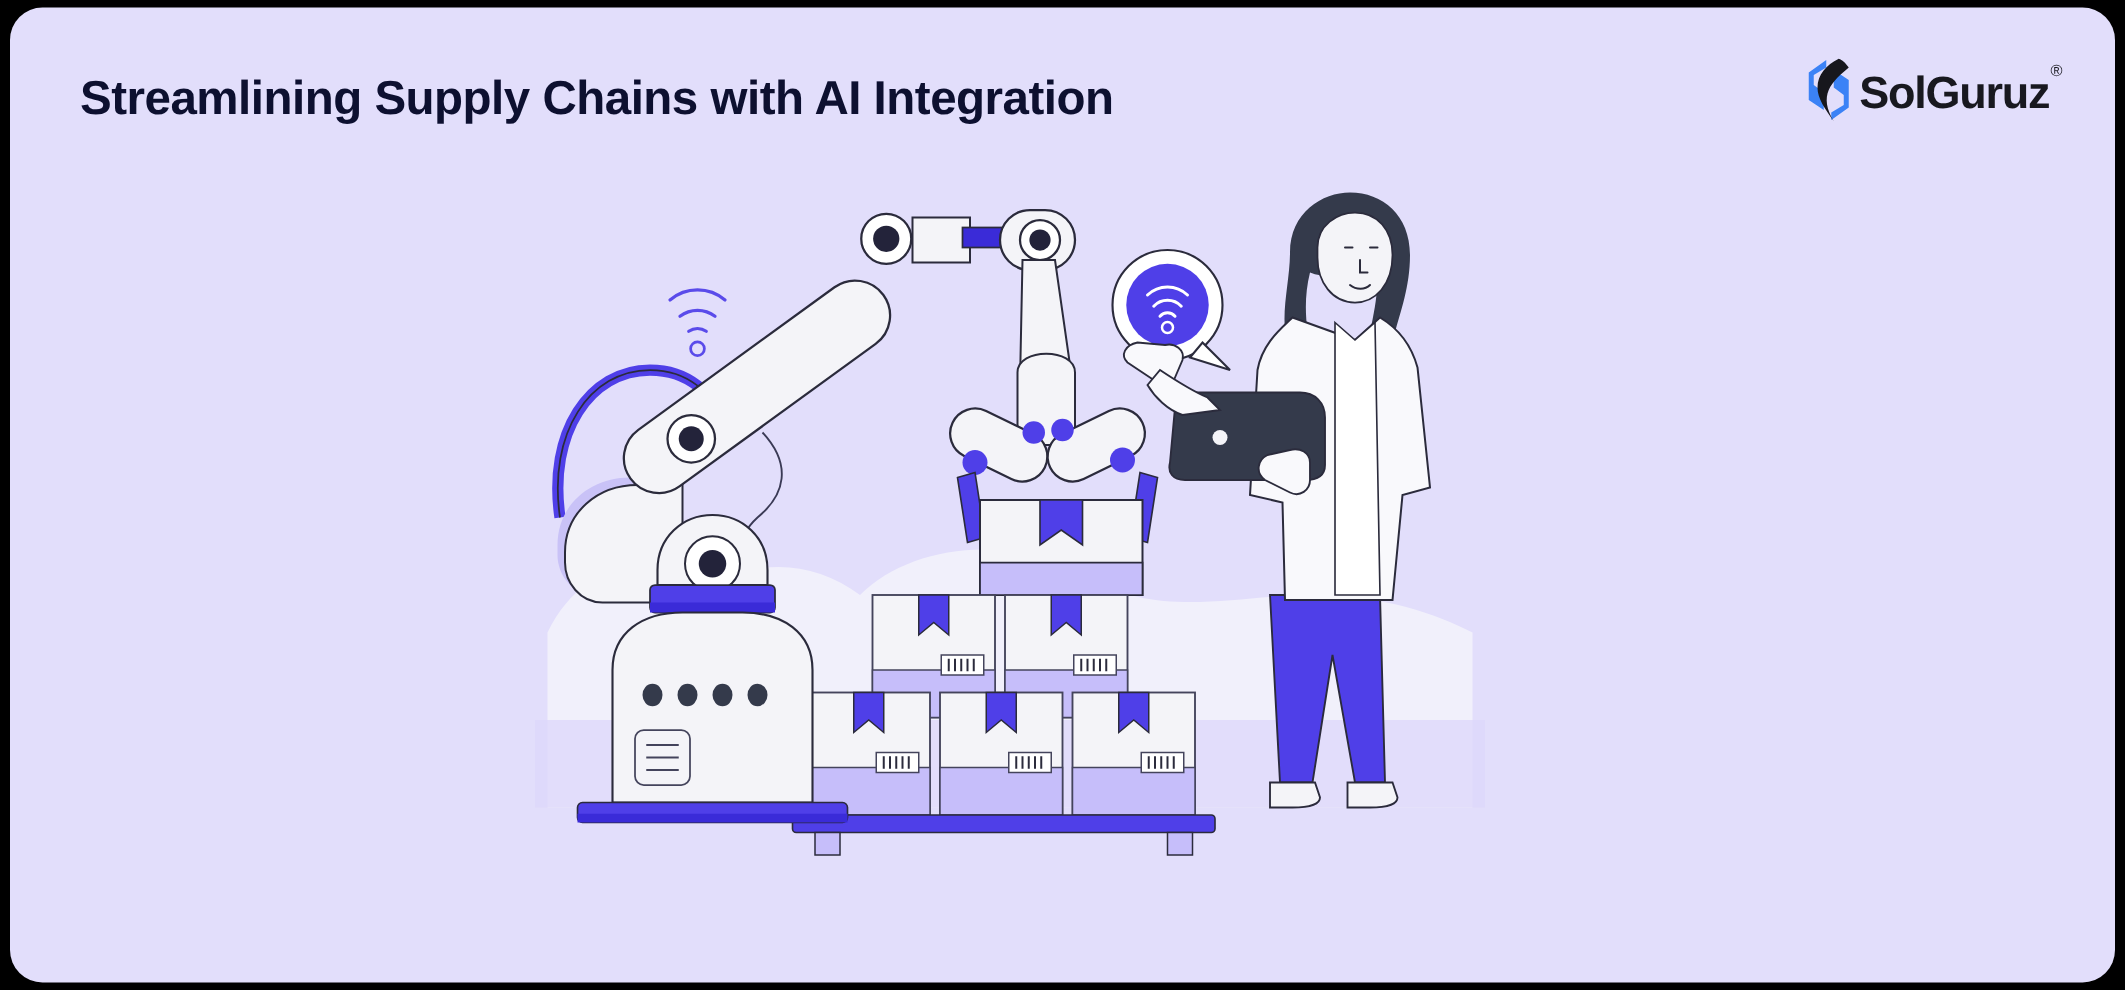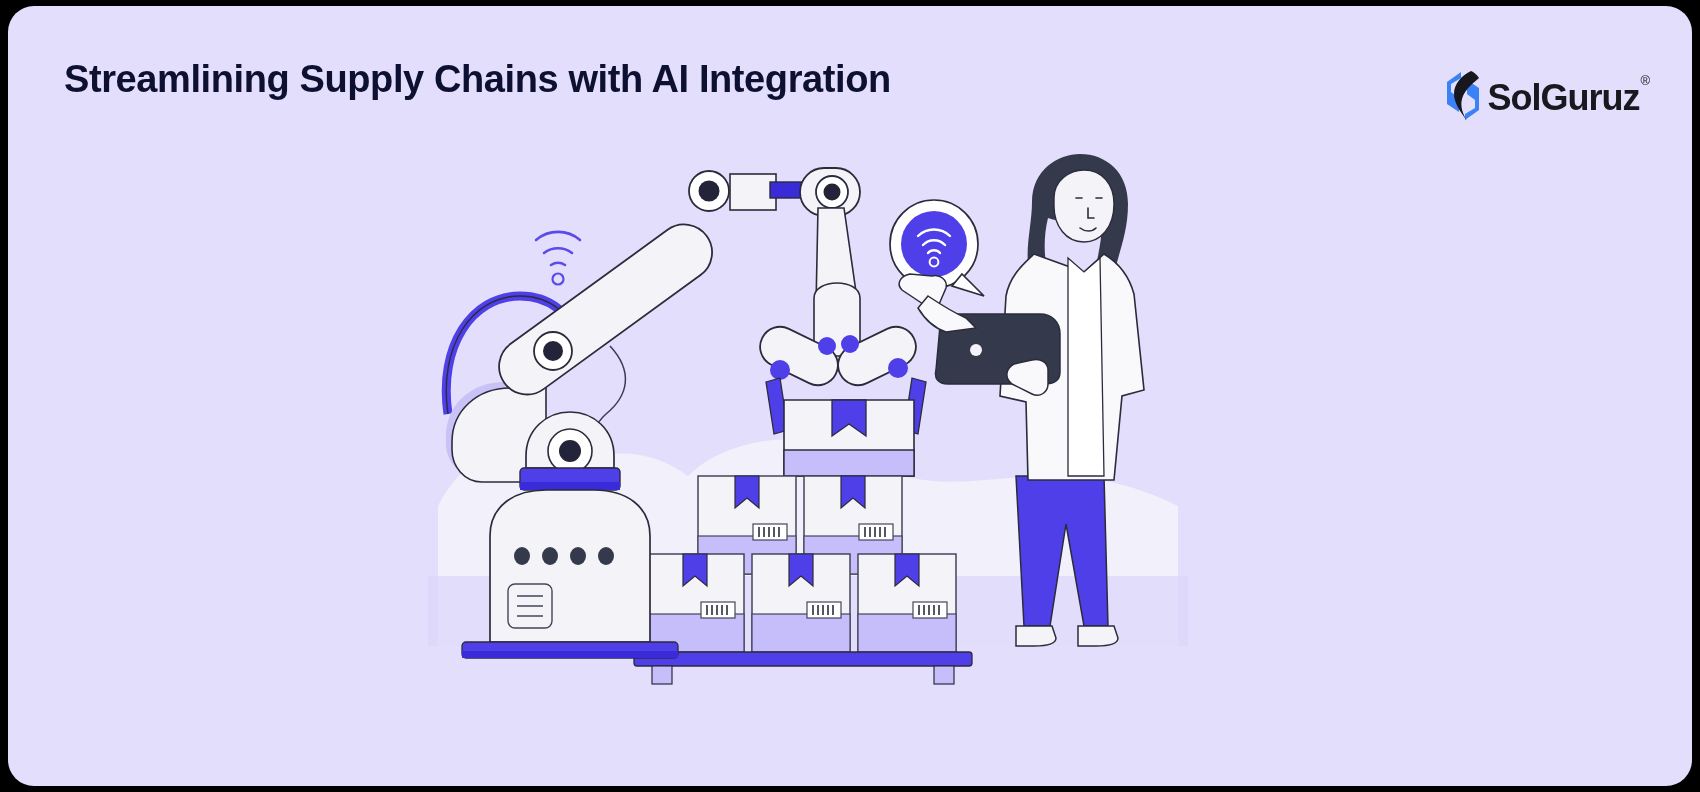--- a/index.html
+++ b/index.html
@@ -26,21 +26,21 @@
     position: absolute;
     left: 56px; top: 52px;
     font-size: 38px;
     font-weight: bold;
     letter-spacing: -0.4px;
     color: #0D1030;
     white-space: nowrap;
   }
   #logo {
     position: absolute;
-    right: 44px; top: 64px;
+    right: 44px; top: 40px;
     display: flex;
     align-items: center;
     gap: 0;
   }
   #logo-mark { width: 46px; height: 52px; display:block; }
   #logo-word {
     font-size: 36px;
     font-weight: bold;
     letter-spacing: -1px;
     color: #18181f;

